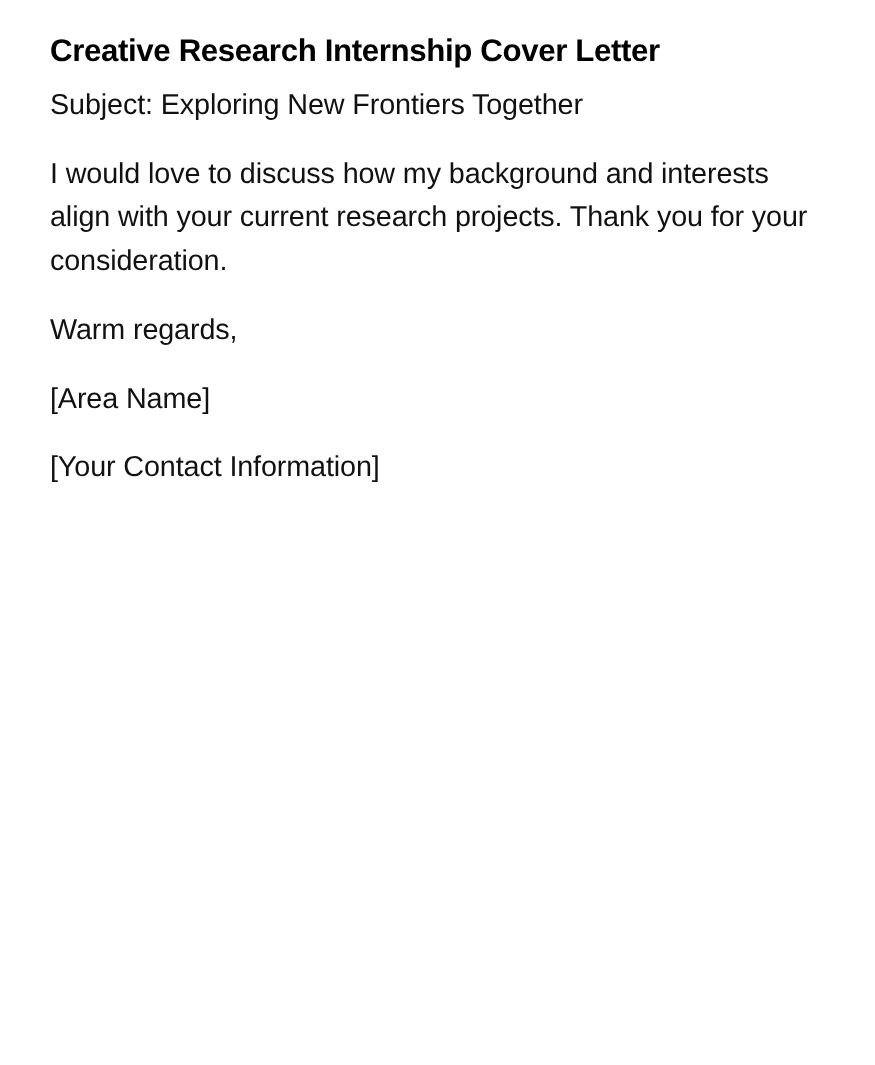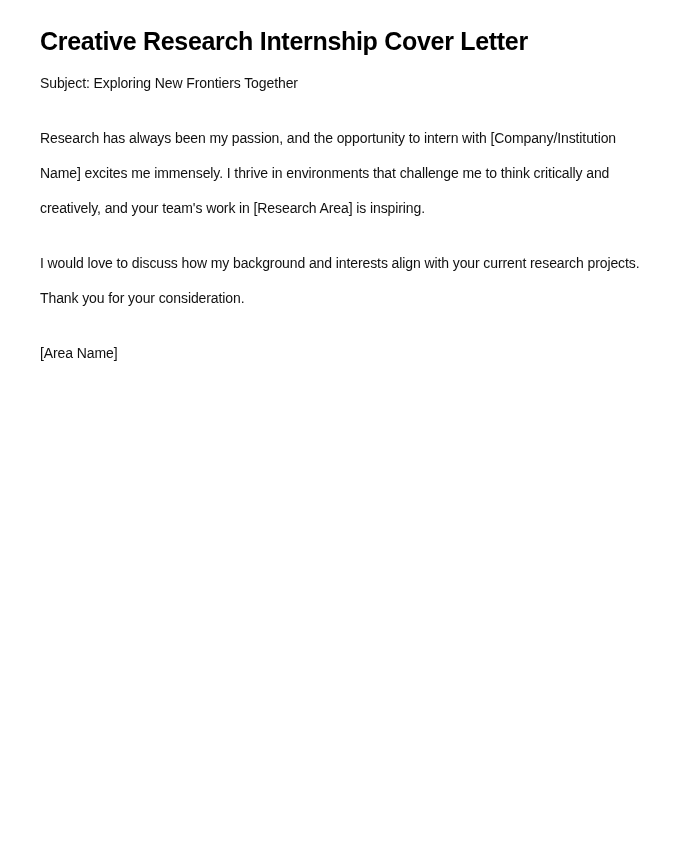--- a/index.html
+++ b/index.html
@@ -21,27 +21,28 @@
     h1 {
       margin: 0 0 10px 0;
       font-size: 25px;
       font-weight: bold;
       line-height: 30px;
       letter-spacing: -0.3px;
       color: #000000;
     }
     p {
       margin: 0 0 20px 0;
-      font-size: 14px;
+      font-size: 23px;
       line-height: 35px;
       letter-spacing: -0.1px;
     }
   </style>
 </head>
 <body>
 
 <div class="page">
   <h1>Creative Research Internship Cover Letter</h1>
   <p>Subject: Exploring New Frontiers Together</p>
-  <p>Research has always been my passion, and the opportunity to intern with [Company/Institution Name] excites me immensely. I thrive in environments that challenge me to think critically and creatively, and your team's work in [Research Area] is inspiring.</p>
   <p>I would love to discuss how my background and interests align with your current research projects. Thank you for your consideration.</p>
+  <p>Warm regards,</p>
   <p>[Area Name]</p>
+  <p>[Your Contact Information]</p>
 </div>
 
 </body></html>

